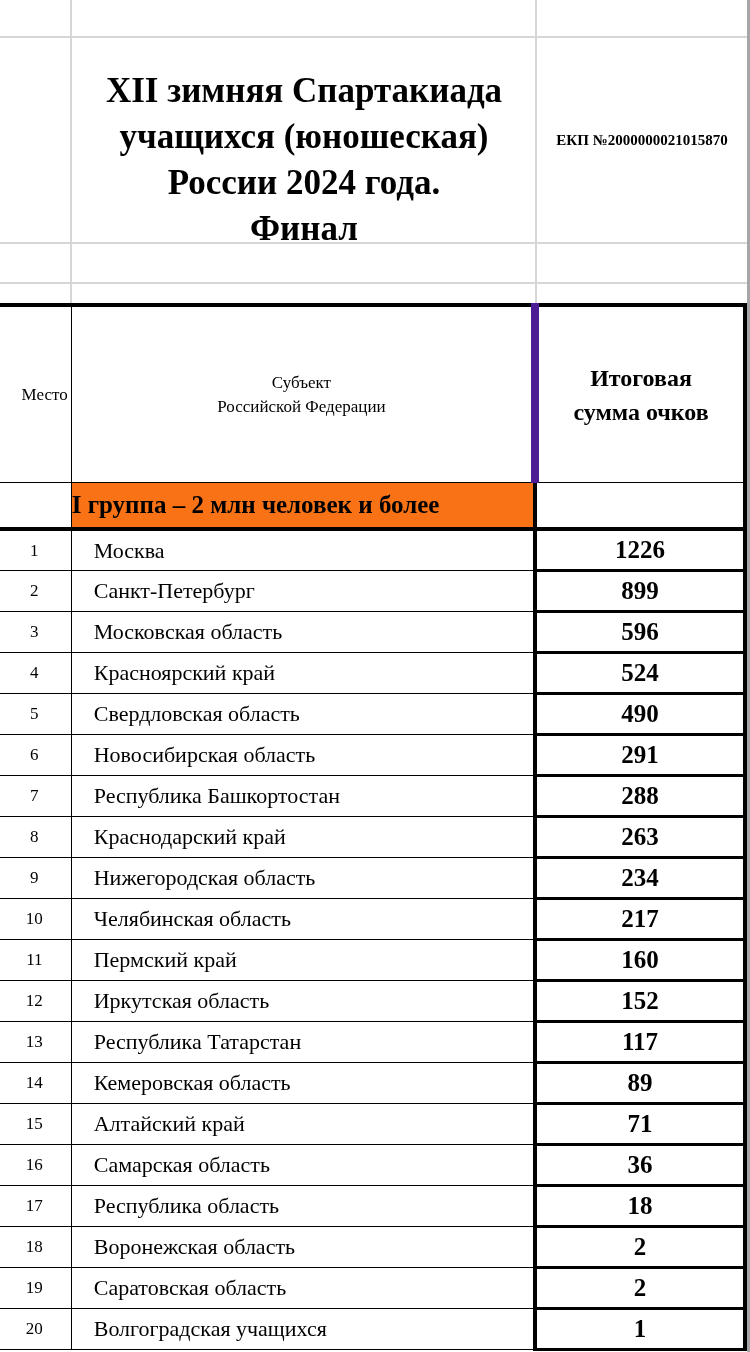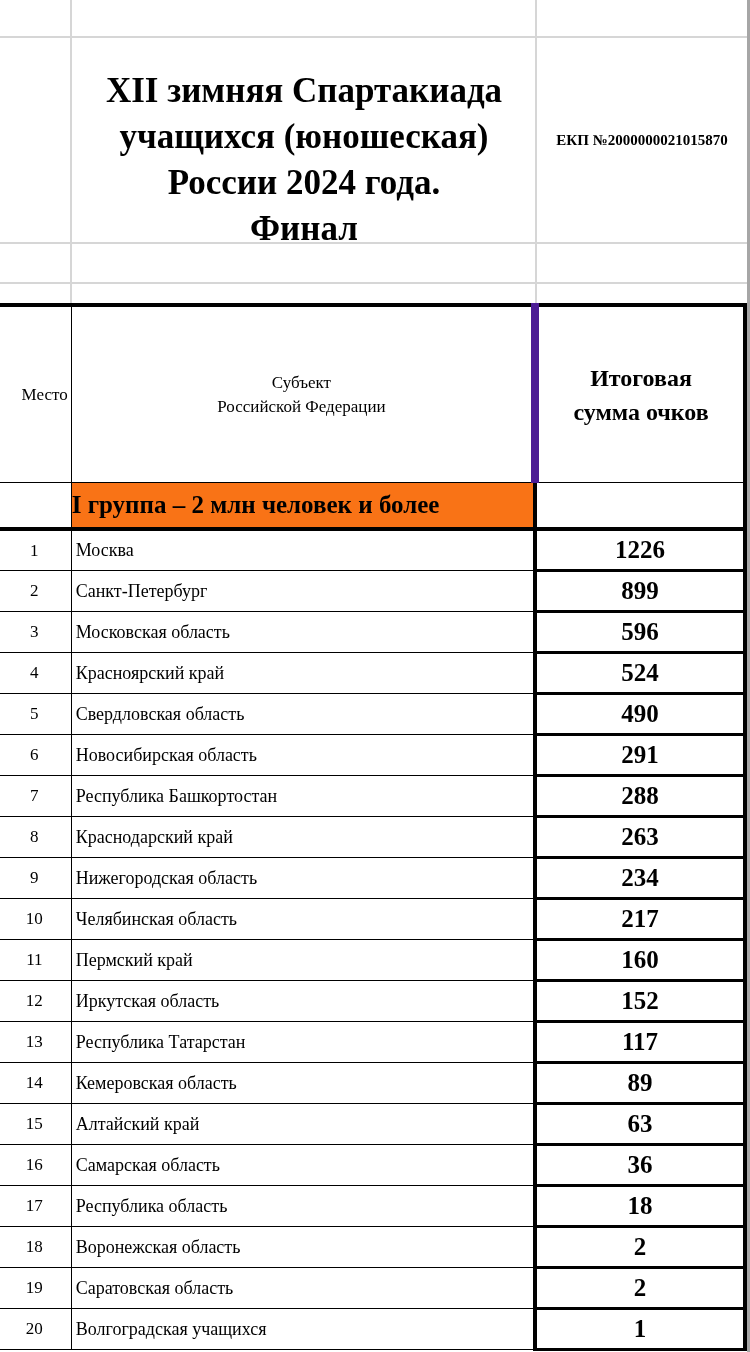--- a/index.html
+++ b/index.html
@@ -27,21 +27,21 @@
   tr.head td.h-sum { font-size:24px; font-weight:bold; text-align:center; line-height:34px; white-space:pre-line;
                      border-left:8px solid #4c1d95; border-right:4px solid #000; }
 
   tr.group td { height:44px; border-top:1.5px solid #bdbdbd; border-bottom:4px solid #000; }
   tr.group td.g-empty-l { border-left:none; }
   tr.group td.g-label { background:#f97316; font-weight:bold; font-size:25px; }
   tr.group td.g-empty-r { border-left:4px solid #000; border-right:4px solid #000; }
 
   tr.row td { height:38px; }
   tr.row td.place { text-align:center; font-size:17px; }
-  tr.row td.name { font-size:18px; padding-left:4px; }
+  tr.row td.name { font-size:22px; padding-left:22px; }
   tr.row td.score { text-align:center; font-size:25px; font-weight:bold;
                     border-left:4px solid #000; border-right:4px solid #000; border-top:3px solid #000; border-bottom:3px solid #000; }
 </style>
 </head>
 <body>
 
 <div class="gl-v" style="left:70px; top:0; height:304px;"></div>
 <div class="gl-v" style="left:535px; top:0; height:304px;"></div>
 <div class="gl-h" style="left:0; top:36px; width:747px;"></div>
 <div class="gl-h" style="left:0; top:242px; width:747px;"></div>
@@ -141,21 +141,21 @@
         <td class="score">117</td>
       </tr>
       <tr class="row">
         <td class="place">14</td>
         <td class="name">Кемеровская область</td>
         <td class="score">89</td>
       </tr>
       <tr class="row">
         <td class="place">15</td>
         <td class="name">Алтайский край</td>
-        <td class="score">63</td>
+        <td class="score">71</td>
       </tr>
       <tr class="row">
         <td class="place">16</td>
         <td class="name">Самарская область</td>
         <td class="score">36</td>
       </tr>
       <tr class="row">
         <td class="place">17</td>
         <td class="name">Республика область</td>
         <td class="score">18</td>

